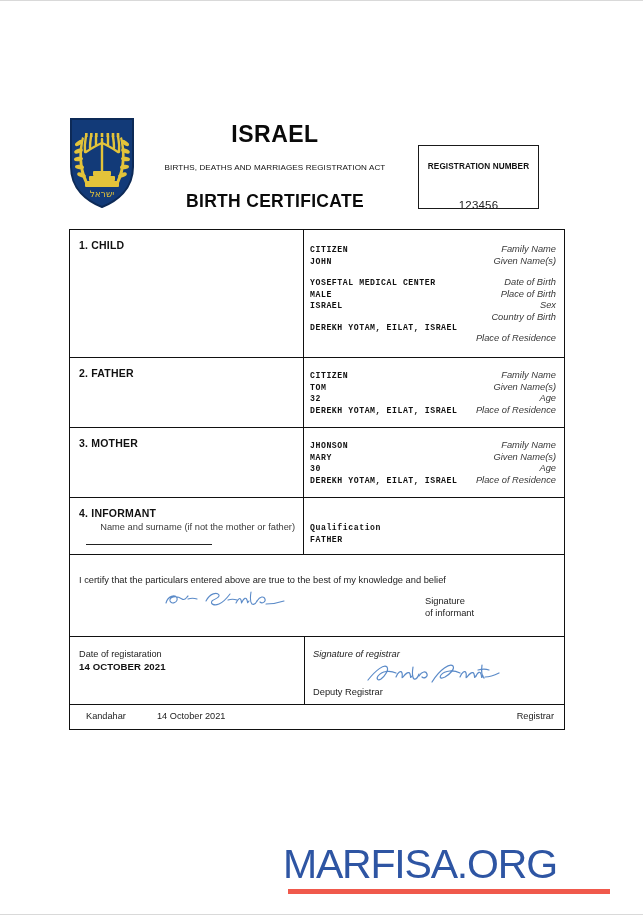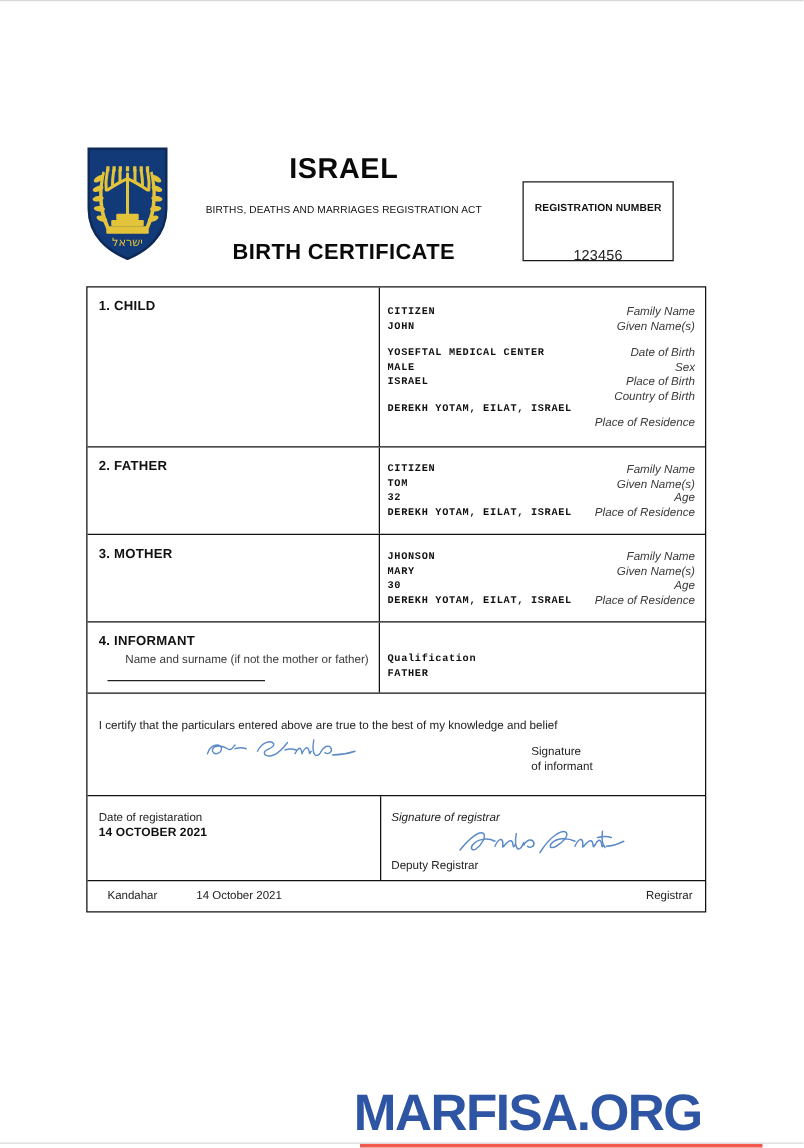--- a/index.html
+++ b/index.html
@@ -297,26 +297,25 @@
 
   
   .watermark {
     position: absolute;
     left: 283px;
     top: 841px;
     width: 336px;
   }
   .wm-text {
     font-size: 41px;
-    font-weight: bold;
+    font-weight: normal;
     color: #2e55a3;
     letter-spacing: -1.2px;
     line-height: 46px;
     font-family: "Liberation Sans", sans-serif;
-    margin-top: 26px;
   }
   .wm-rule {
     margin-top: 2px;
     margin-left: 5px;
     width: 322px;
     height: 5px;
     background: #f0594c;
   }
 </style>
 </head>
@@ -388,22 +387,22 @@
 <div class="cert">
 
   <div class="row" id="row-child">
     <div class="sect-title">1. CHILD</div>
     <div class="vdiv"></div>
     <div class="labels">
       <div class="lbl">Family Name</div>
       <div class="lbl">Given Name(s)</div>
       <div class="gap"></div>
       <div class="lbl">Date of Birth</div>
+      <div class="lbl">Place of Birth</div>
       <div class="lbl">Sex</div>
-      <div class="lbl">Place of Birth</div>
       <div class="lbl">Country of Birth</div>
       <div class="gap"></div>
       <div class="lbl">Place of Residence</div>
     </div>
     <div class="values">
       <div class="val">CITIZEN</div>
       <div class="val">JOHN</div>
       <div class="gap"></div>
       <div class="val">YOSEFTAL MEDICAL CENTER</div>
       <div class="val">MALE</div>

